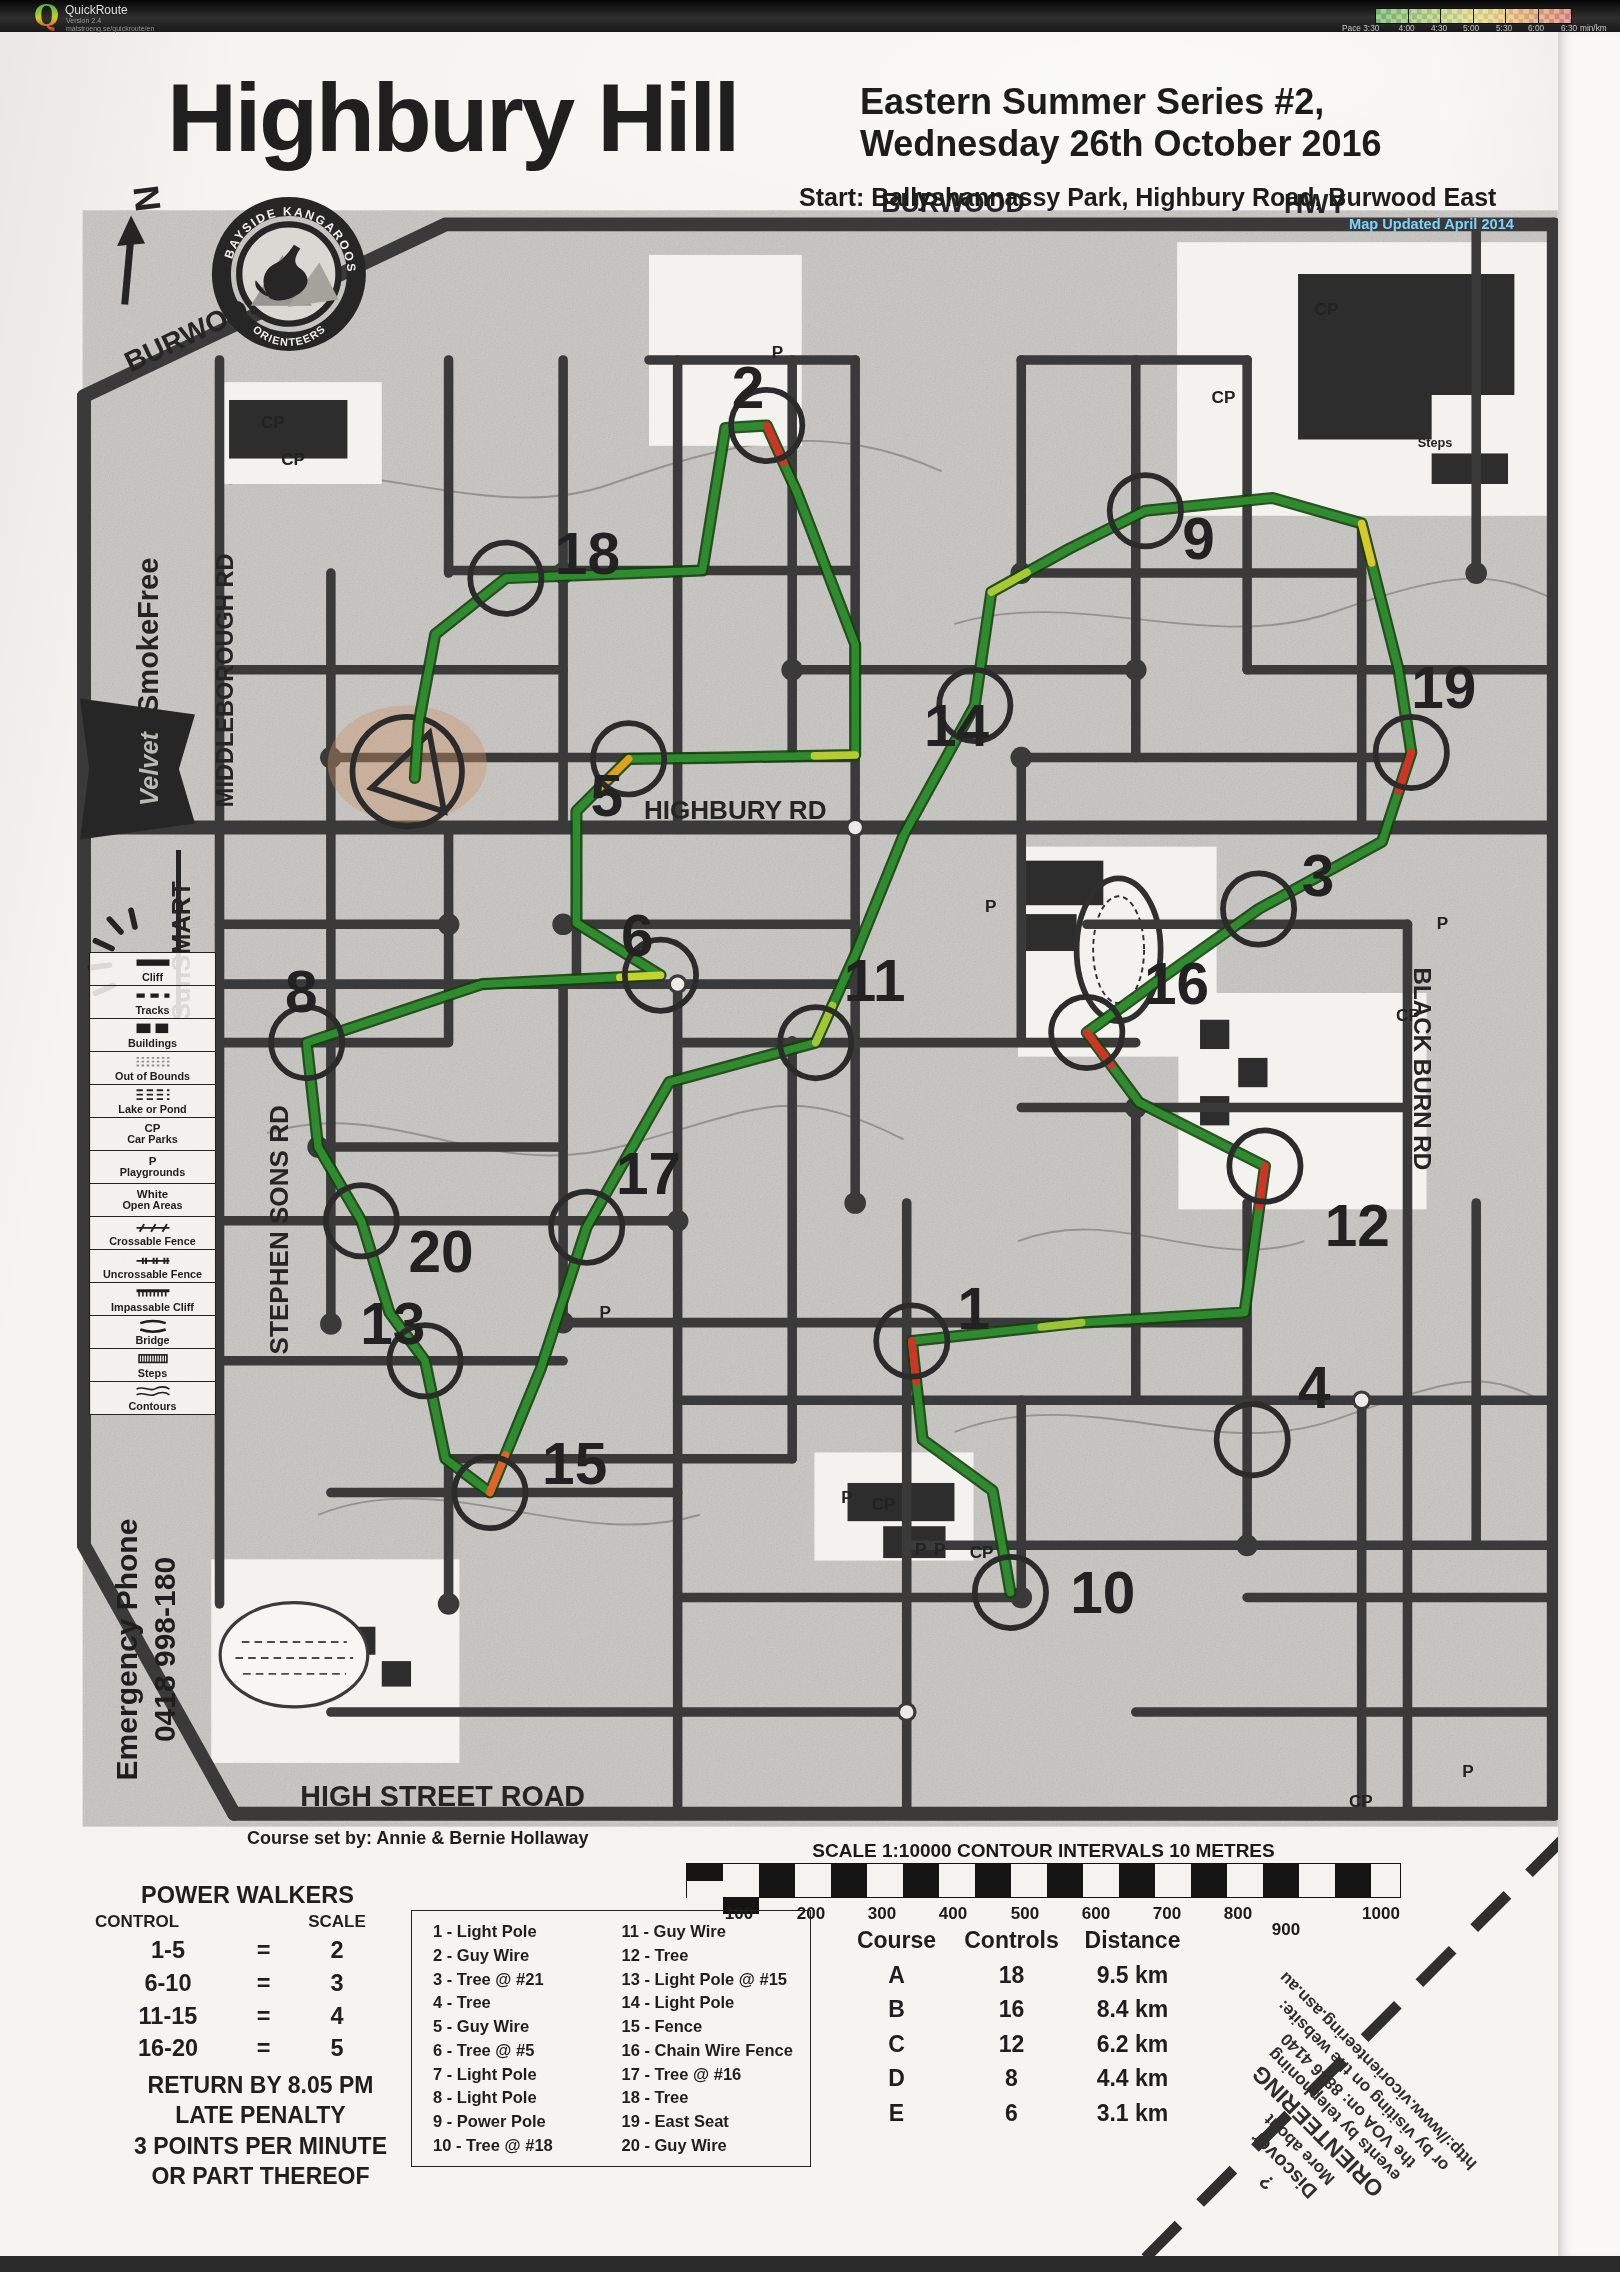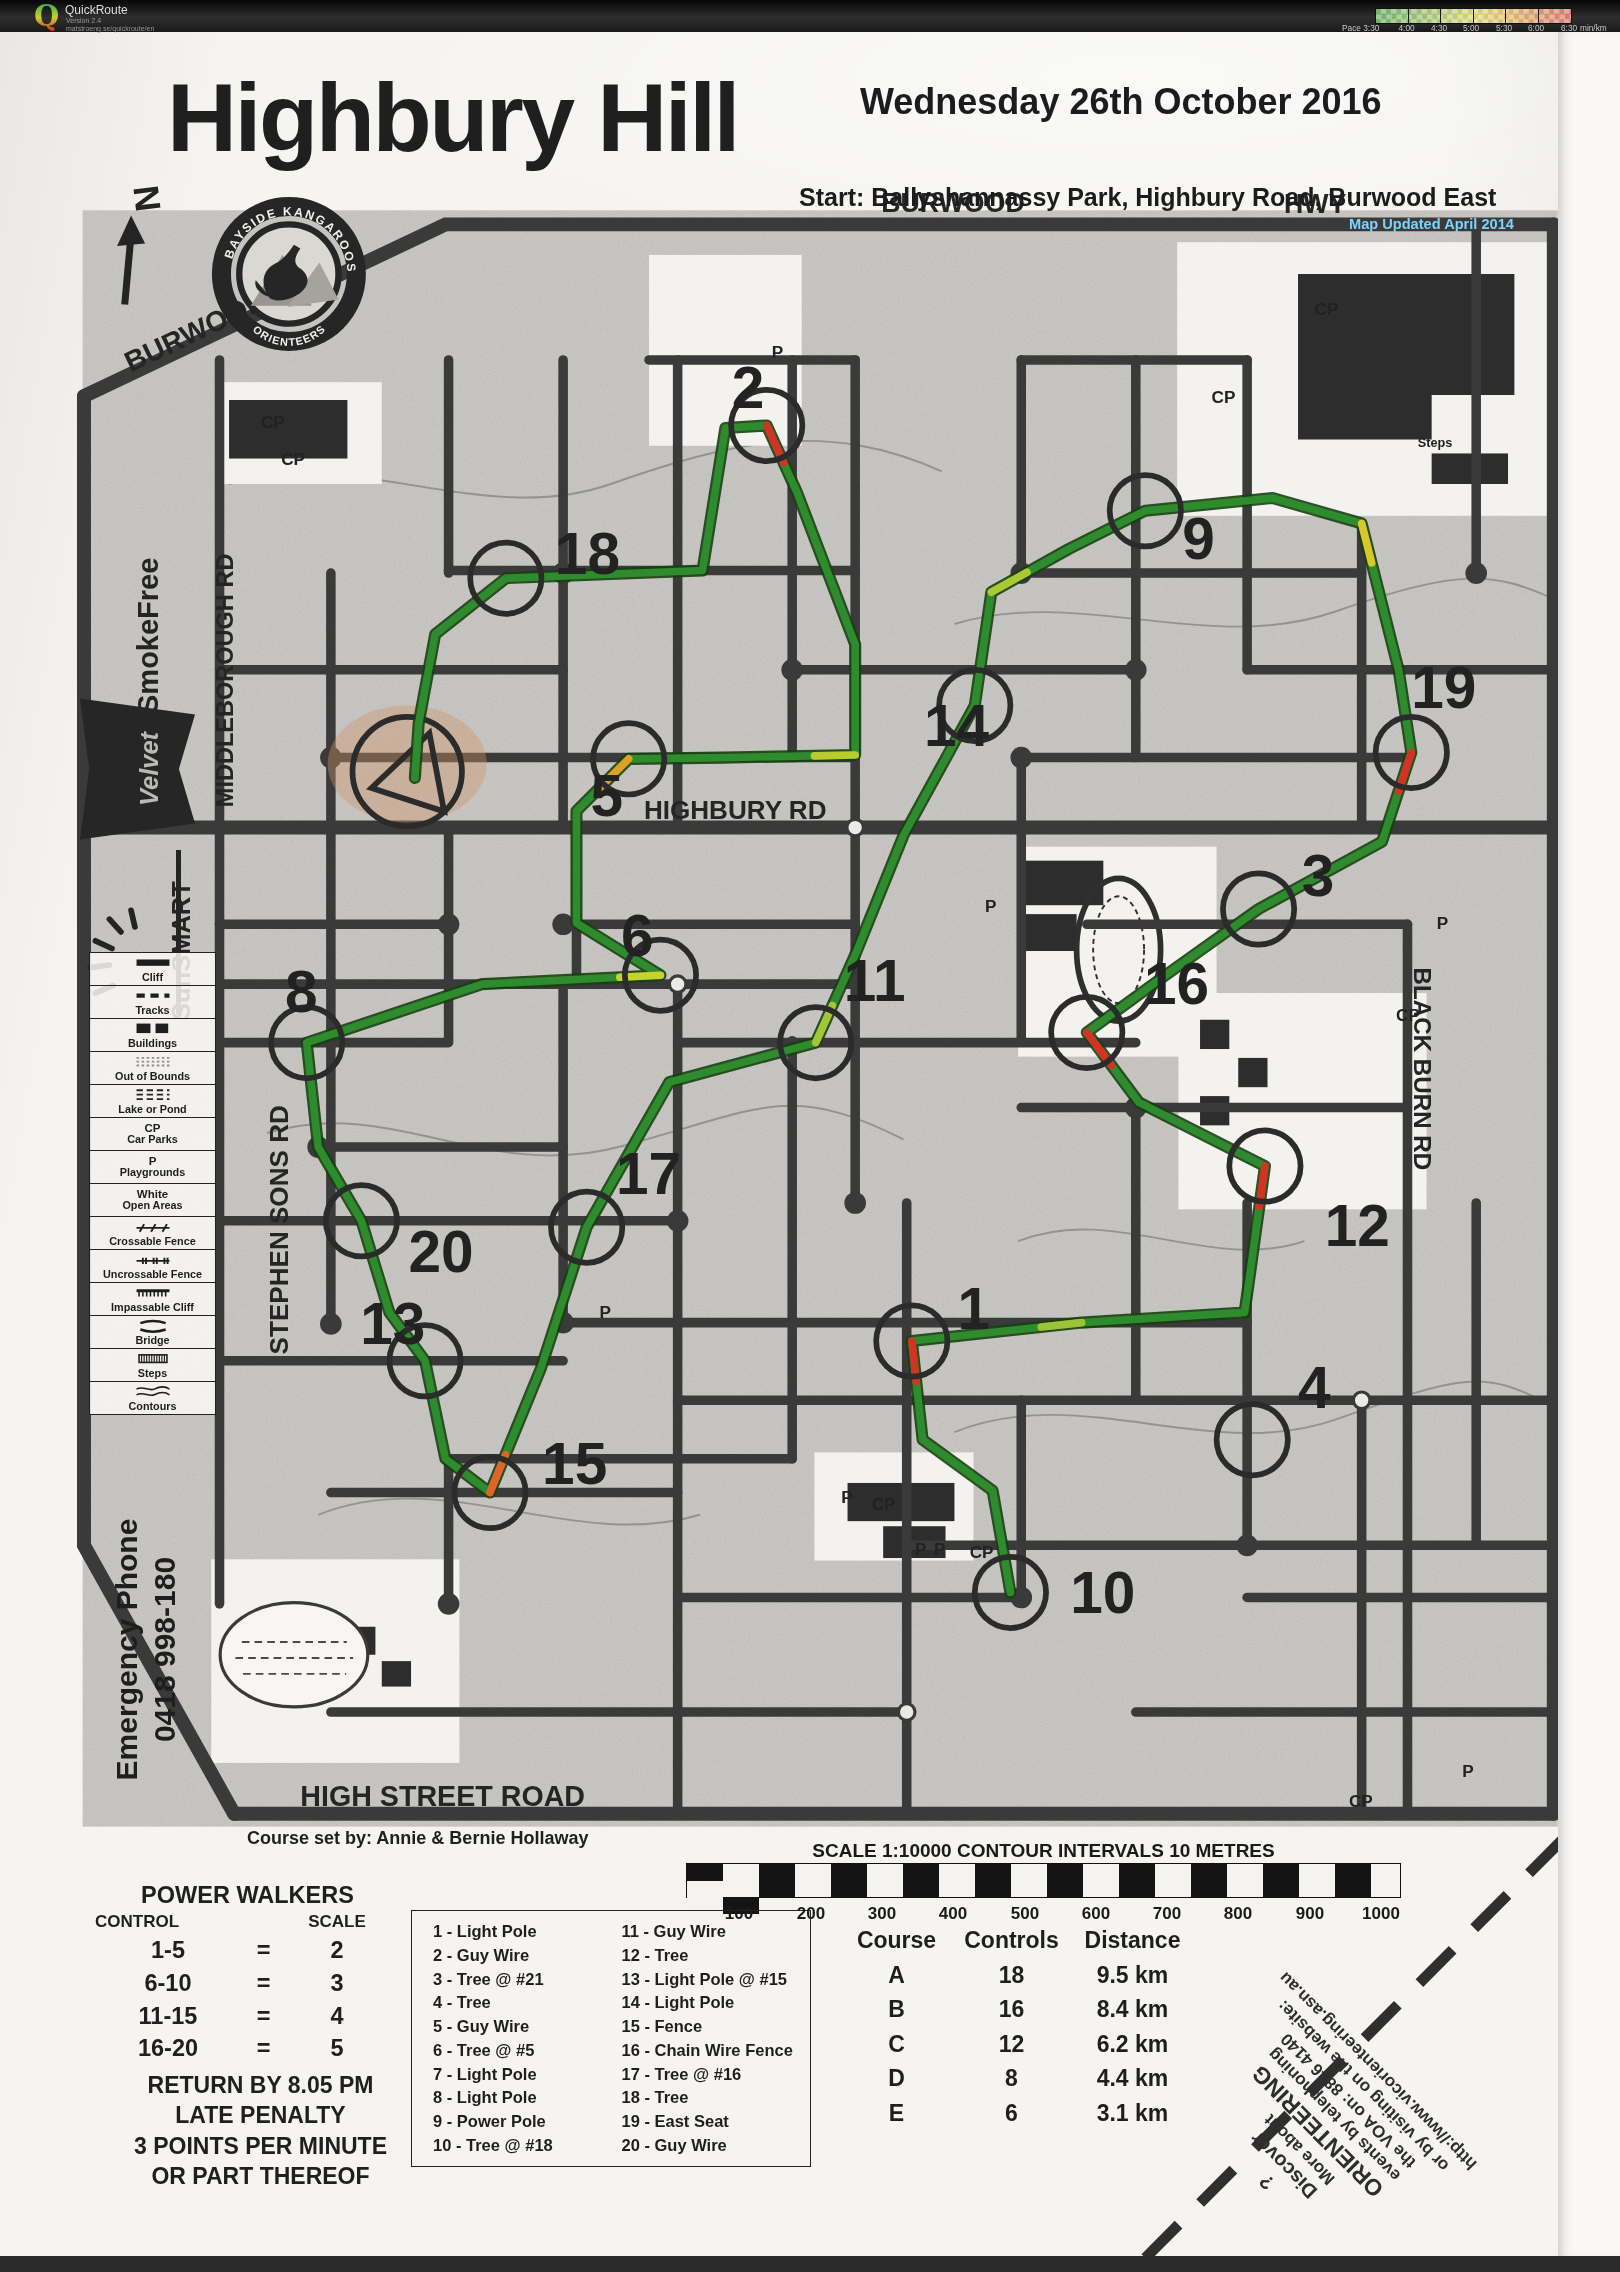--- a/index.html
+++ b/index.html
@@ -395,20 +395,21 @@
     <line x1="150" y1="1478" x2="176" y2="1490"></line>
     <line x1="172" y1="1444" x2="190" y2="1464"></line>
     <line x1="206" y1="1430" x2="212" y2="1456"></line>
   </g>
 
   <line x1="1800" y1="3548" x2="2520" y2="2826" stroke="#2f2f2f" stroke-width="17" stroke-dasharray="74 48"></line>
 </svg>
 
 <div class="h-title">Highbury Hill</div>
 <div class="h-series">
+  <div>Eastern Summer Series #2,</div>
   <div>Wednesday 26th October 2016</div>
 </div>
 <div class="h-start">Start: Ballyshannassy Park, Highbury Road, Burwood East</div>
 <div class="h-updated">Map Updated April 2014</div>
 
 <div class="rot smokefree">SmokeFree</div>
 <div class="velvet-shape"></div>
 <div class="rot velvet-text">Velvet</div>
 <div class="rot sunsmart">SunSMART</div>
 <div class="sun-underline"></div>
@@ -555,21 +556,21 @@
   </div>
 <div class="sb-labels" id="sb-labels">
     <span style="left: 53px;">100</span>
     <span style="left: 125px;">200</span>
     <span style="left: 196px;">300</span>
     <span style="left: 267px;">400</span>
     <span style="left: 339px;">500</span>
     <span style="left: 410px;">600</span>
     <span style="left: 481px;">700</span>
     <span style="left: 552px;">800</span>
-    <span style="left: 624px;">900</span>
+    <span style="left: 600px; margin-top: 16px;">900</span>
     <span style="left: 695px;">1000</span>
   </div>
 
 <div class="pw">
   <div class="pw-title">POWER WALKERS</div>
   <div class="pw-head">
     <span>CONTROL</span>
       <span></span>
     <span style="text-align:center">SCALE</span>
   </div>

